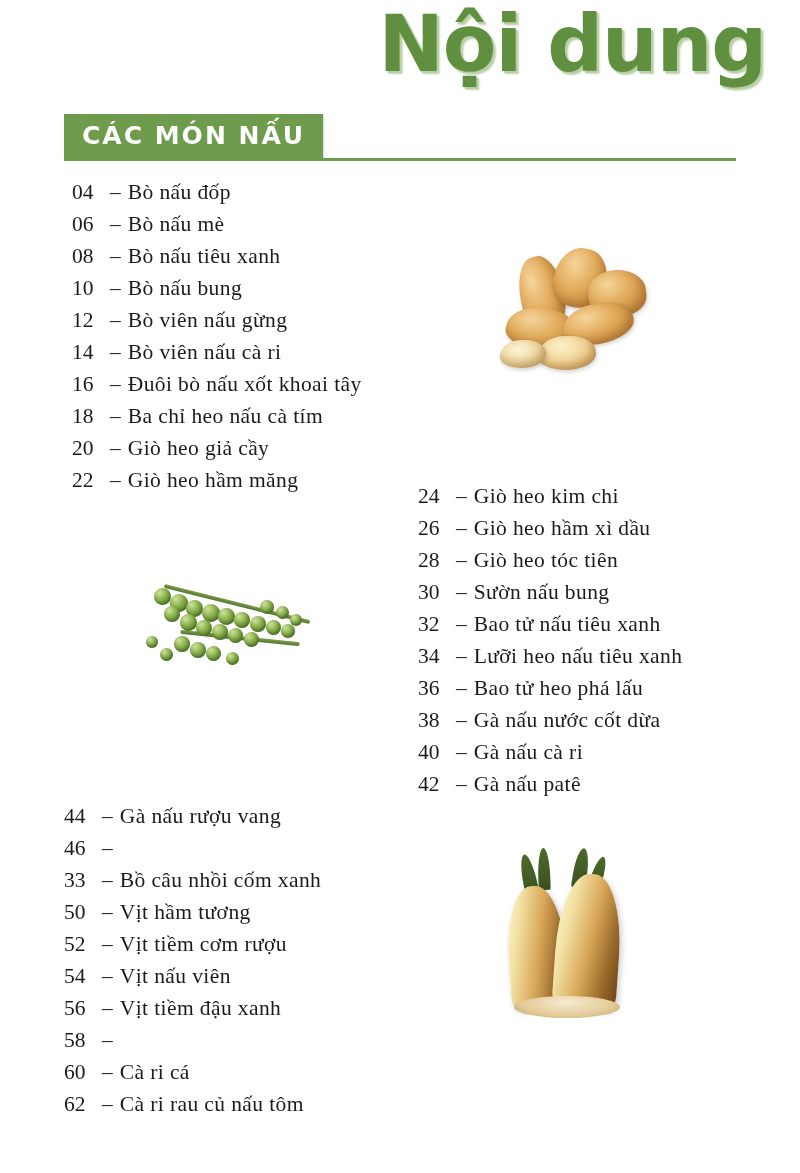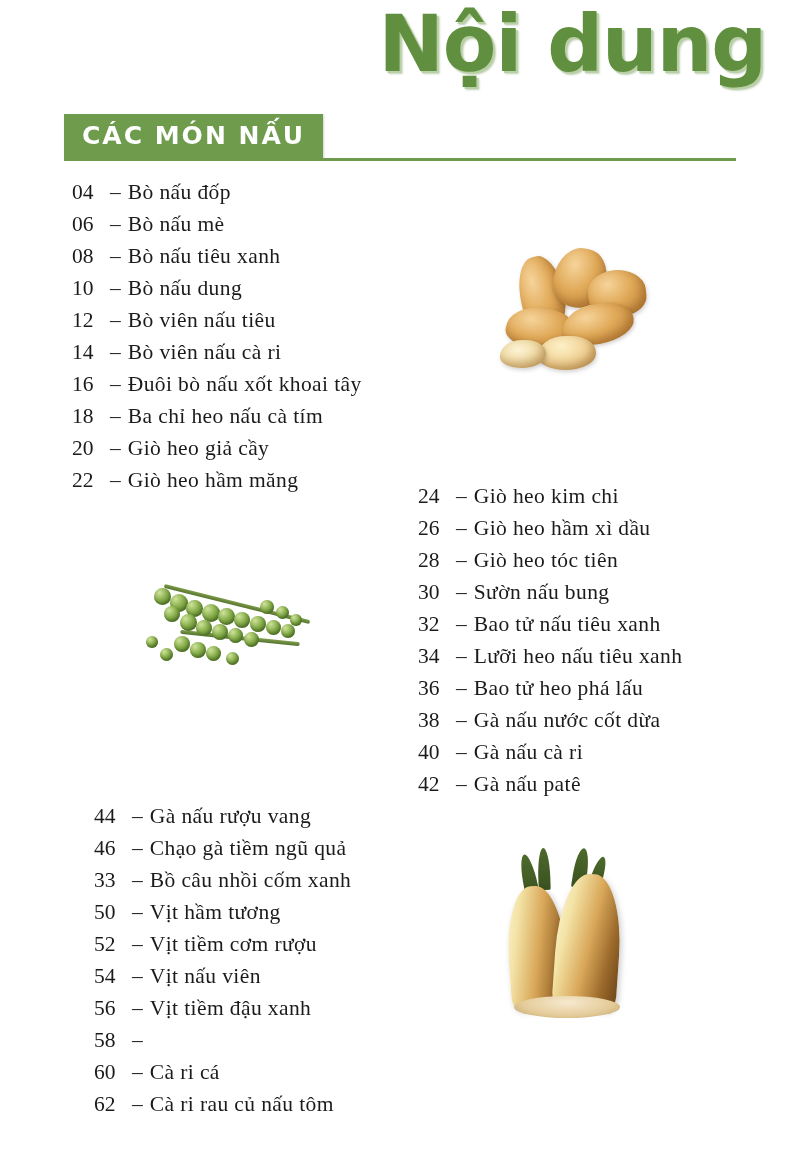--- a/index.html
+++ b/index.html
@@ -66,21 +66,21 @@
     height: 3px;
     background: #6f9b4d;
   }
 
   
   .list {
     position: absolute;
   }
   .list-a { left: 64px; top: 176px; width: 420px; margin-left: 8px; }
   .list-b { left: 418px; top: 480px; width: 360px; }
-  .list-c { left: 64px; top: 800px; width: 420px; margin-left: 30px; }
+  .list-c { left: 64px; top: 800px; width: 420px; }
 
   .entry {
     display: flex;
     align-items: baseline;
     font-size: 21.5px;
     line-height: 32px;
     color: #1b1b1b;
     white-space: nowrap;
   }
   .entry .num {
@@ -185,26 +185,26 @@
       <span class="name">Bò nấu mè</span>
     </div>
     <div class="entry">
       <span class="num">08</span>
       <span class="dash">–</span>
       <span class="name">Bò nấu tiêu xanh</span>
     </div>
     <div class="entry">
       <span class="num">10</span>
       <span class="dash">–</span>
-      <span class="name">Bò nấu dung</span>
+      <span class="name">Bò nấu bung</span>
     </div>
     <div class="entry">
       <span class="num">12</span>
       <span class="dash">–</span>
-      <span class="name">Bò viên nấu tiêu</span>
+      <span class="name">Bò viên nấu gừng</span>
     </div>
     <div class="entry">
       <span class="num">14</span>
       <span class="dash">–</span>
       <span class="name">Bò viên nấu cà ri</span>
     </div>
     <div class="entry">
       <span class="num">16</span>
       <span class="dash">–</span>
       <span class="name">Đuôi bò nấu xốt khoai tây</span>
@@ -281,21 +281,20 @@
 
   <div class="list list-c">
     <div class="entry">
       <span class="num">44</span>
       <span class="dash">–</span>
       <span class="name">Gà nấu rượu vang</span>
     </div>
     <div class="entry">
       <span class="num">46</span>
       <span class="dash">–</span>
-      <span class="name">Chạo gà tiềm ngũ quả</span>
     </div>
     <div class="entry">
       <span class="num">33</span>
       <span class="dash">–</span>
       <span class="name">Bồ câu nhồi cốm xanh</span>
     </div>
     <div class="entry">
       <span class="num">50</span>
       <span class="dash">–</span>
       <span class="name">Vịt hầm tương</span>

